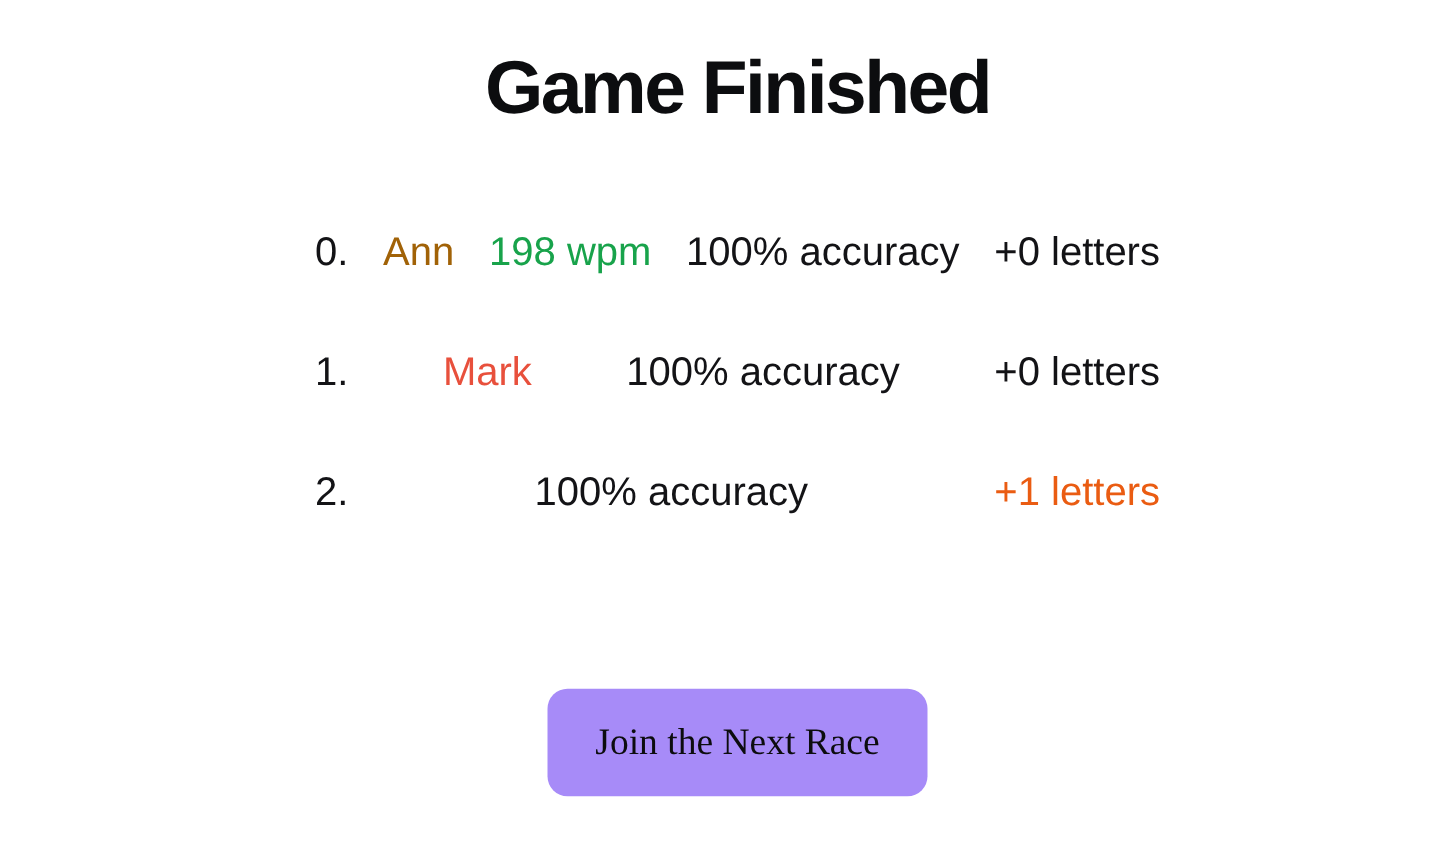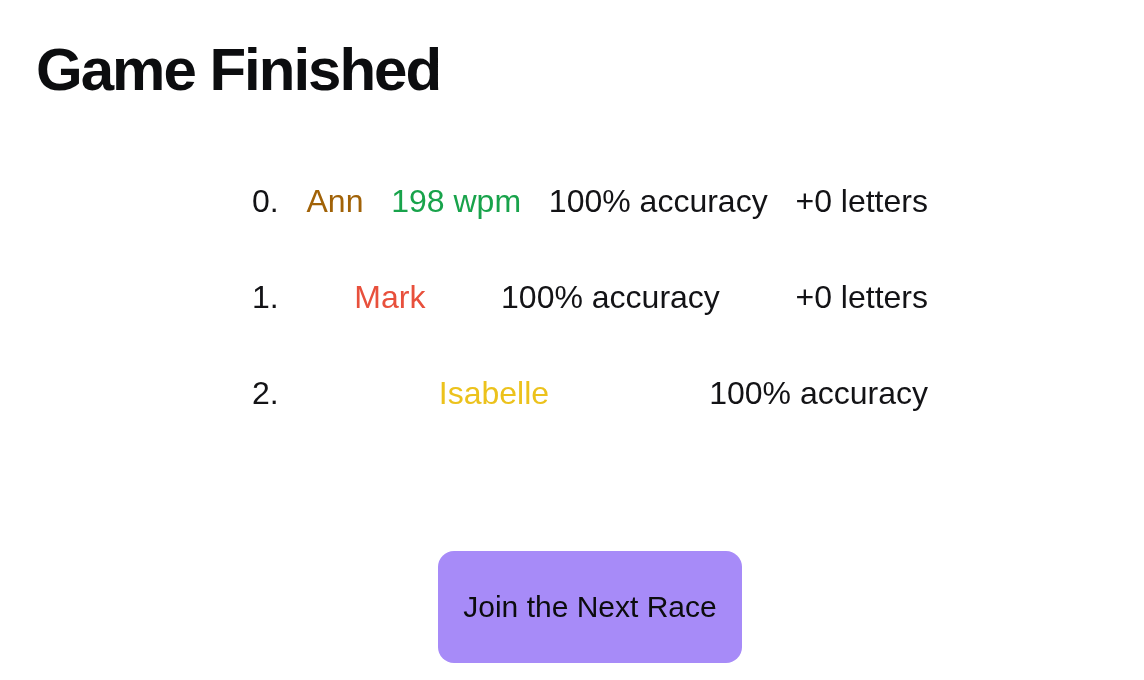--- a/index.html
+++ b/index.html
@@ -17,20 +17,21 @@
   }
   
   .content {
     position: absolute;
     left: 36px;
     top: 0;
     width: 1108px;
   }
   h1.title {
     margin: 28px 0 0 0;
+    text-align: center;
     font-size: 60px;
     line-height: 84px;
     font-weight: 700;
     letter-spacing: -2px;
     color: #0c0d0f;
   }
   .results {
     width: 676px;
     margin: 65px auto 0 auto;
   }
@@ -46,24 +47,24 @@
   .row + .row {
     margin-top: 48px;
   }
   .button-row {
     margin-top: 134px;
     text-align: center;
   }
   button.join-btn {
     display: inline-block;
     width: 304px;
-    padding: 39px 0;
+    padding: 26px 0;
     border: none;
     border-radius: 16px;
-    font-family: Liberation Sans, sans-serif;
+    font-family: Liberation Serif, serif;
     font-size: 30px;
     line-height: 34px;
     cursor: pointer;
   }
 </style>
 </head>
 <body>
 
 <div class="stage">
   <div class="content">
@@ -82,22 +83,22 @@
 
       <div class="row">
         <span style="color: rgb(19, 19, 22);">1.</span>
         <span style="color: rgb(232, 80, 60);">Mark</span>
         <span style="color: rgb(19, 19, 22);">100% accuracy</span>
         <span style="color: rgb(19, 19, 22);">+0 letters</span>
       </div>
 
       <div class="row">
         <span style="color: rgb(19, 19, 22);">2.</span>
-        <span style="color: rgb(236, 194, 28);">Isabelle</span>
         <span style="color: rgb(19, 19, 22);">100% accuracy</span>
+        <span style="color: rgb(234, 92, 18);">+1 letters</span>
       </div>
 
     </div>
 
     <div class="button-row">
       <button class="join-btn" style="color: rgb(12, 12, 14); background-color: rgb(167, 139, 248);">Join the Next Race</button>
     </div>
 
   </div>
 </div>

